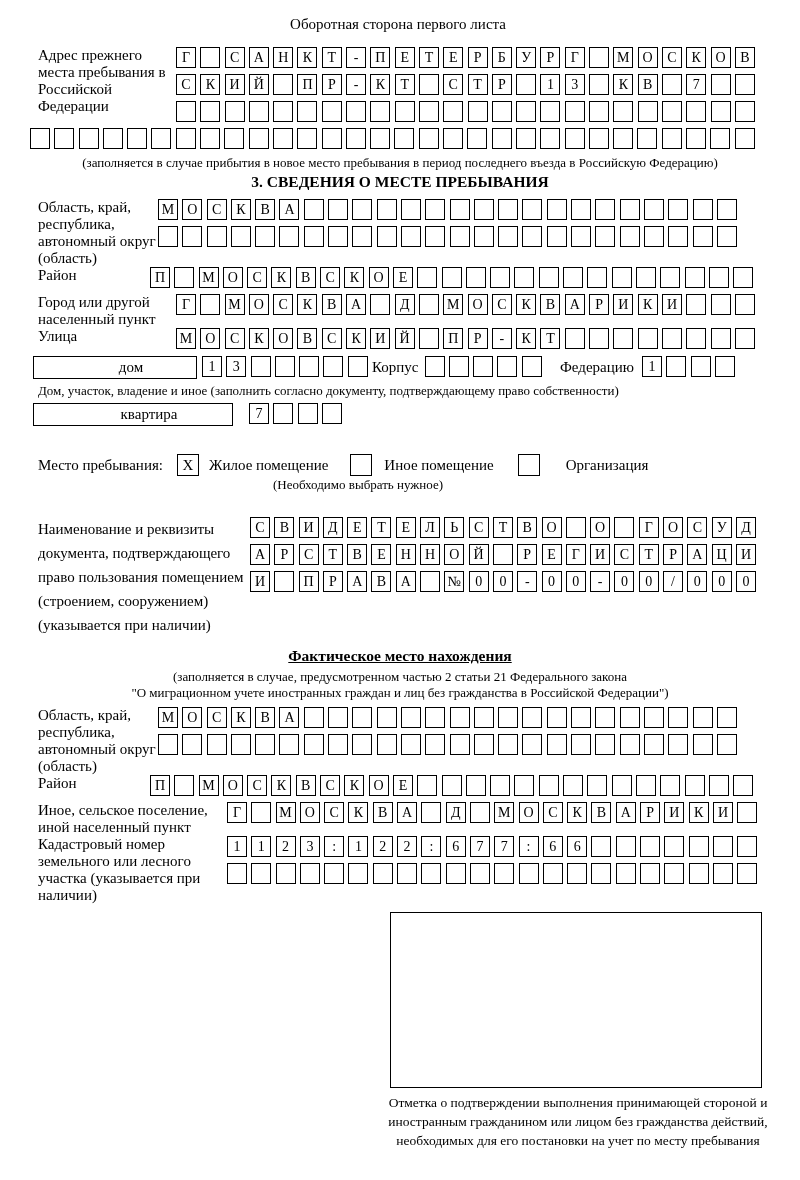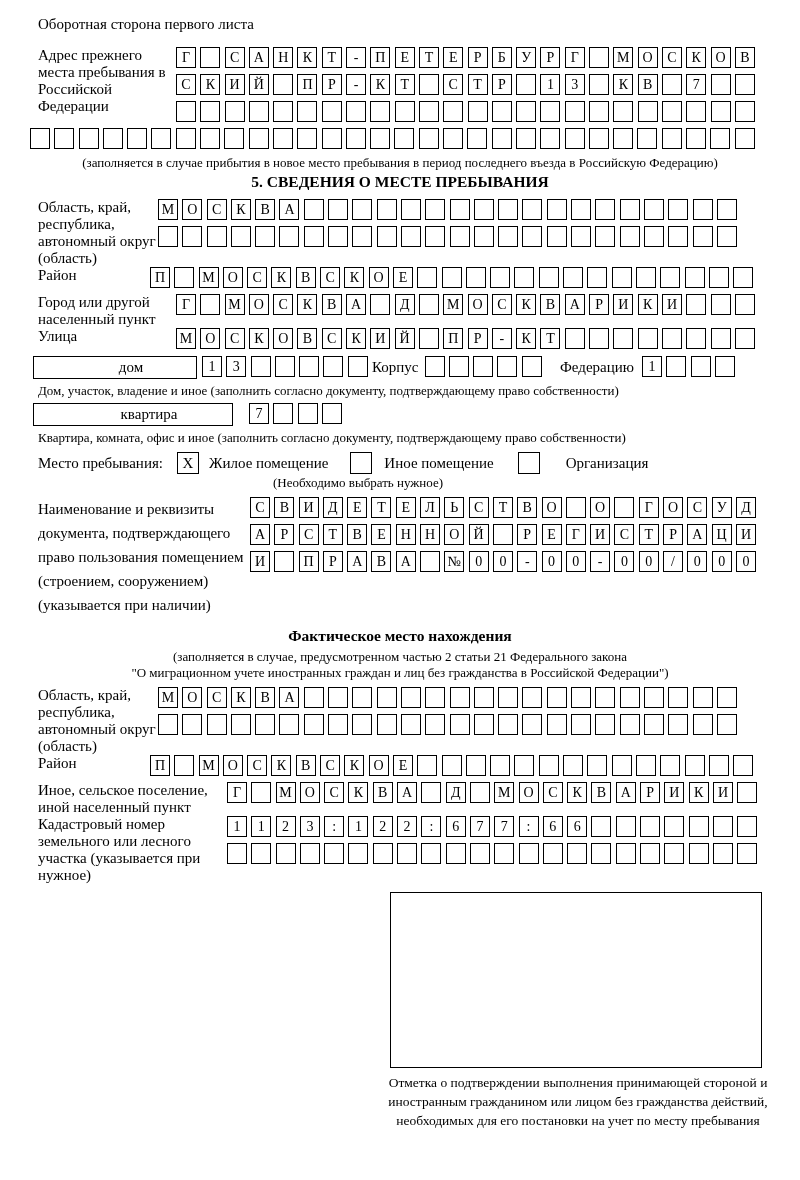--- a/index.html
+++ b/index.html
@@ -1,18 +1,18 @@
 <!DOCTYPE html>
 <html><head>
 <meta charset="utf-8">
 <style>
   html,body{margin:0;padding:0;background:#fff;color:#000;}
   body{width:800px;height:1180px;font-family:"Liberation Serif","DejaVu Serif",serif;overflow:hidden;}
   .page{position:relative;width:800px;height:1180px;box-sizing:border-box;padding:16px 38px 0 38px;}
-  .hdr-note{text-align:left;font-size:15px;padding-right:4px;margin-bottom:14px;}
+  .hdr-note{text-align:center;font-size:15px;padding-right:4px;margin-bottom:14px;}
   .form-row{display:flex;align-items:flex-start;}
   .lbl{font-size:15px;line-height:17px;flex:0 0 auto;}
   .lbl-a{width:138px;}
   .lbl-oblast{width:120px;}
   .lbl-rayon{width:112px;}
   .lbl-city1{width:138px;}
   .lbl-street{width:138px;}
   .lbl-doc{width:212px;line-height:24px;}
   .lbl-city2{width:189px;}
   .lbl-cad{width:189px;}
@@ -25,21 +25,21 @@
   .caption-center{text-align:center;}
   .sec-title{text-align:center;font-weight:bold;font-size:15.5px;margin:2px 0 8px 0;}
   .wide-box{box-sizing:border-box;border:1.5px solid #000;height:23px;display:flex;
             align-items:center;justify-content:center;font-size:15px;flex:0 0 auto;padding-left:32px;}
   .inline-lbl{font-size:15px;line-height:23px;flex:0 0 auto;}
   .chk{box-sizing:border-box;width:22px;height:22px;border:1.5px solid #000;display:flex;
        align-items:center;justify-content:center;font-size:15px;flex:0 0 auto;}
   .stamp-wrap{margin-left:352px;width:378px;}
   .stamp-box{box-sizing:border-box;border:1.6px solid #000;width:372px;height:176px;margin-bottom:5px;}
   .stamp-caption{font-size:13.5px;text-align:center;line-height:19px;width:392px;margin-left:-8px;}
-  .mt4{margin-top:4px;}.mt6{margin-top:6px;}.mt8{margin-top:8px;}
+  .mt4{margin-top:4px;}.mt6{margin-top:24px;}.mt8{margin-top:8px;}
 </style>
 </head>
 <body>
 
 <div class="page">
 
   <div class="hdr-note">Оборотная сторона первого листа</div>
 
   <div class="form-row">
     <div class="lbl lbl-a">Адрес прежнего места пребывания в Российской Федерации</div>
@@ -151,21 +151,21 @@
       <span class="cell"></span>
       <span class="cell"></span>
       <span class="cell"></span>
       <span class="cell"></span>
       <span class="cell"></span>
       <span class="cell"></span>
       <span class="cell"></span>
     </div>
   <div class="caption caption-center" style="margin-left:-8px;width:740px;">(заполняется в случае прибытия в новое место пребывания в период последнего въезда в Российскую Федерацию)</div>
 
-  <div class="sec-title">5. СВЕДЕНИЯ О МЕСТЕ ПРЕБЫВАНИЯ</div>
+  <div class="sec-title">3. СВЕДЕНИЯ О МЕСТЕ ПРЕБЫВАНИЯ</div>
 
   <div class="form-row">
     <div class="lbl lbl-oblast">Область, край, республика, автономный округ (область)</div>
     <div class="rows-stack">
       <div class="cells">
           <span class="cell">М</span>
           <span class="cell">О</span>
           <span class="cell">С</span>
           <span class="cell">К</span>
           <span class="cell">В</span>
@@ -340,21 +340,20 @@
 
   <div class="form-row mt4" style="margin-left:-5px;gap:8px;">
     <div class="wide-box" style="width:200px;">квартира</div>
     <div class="cells" style="margin-left:8px;">
         <span class="cell">7</span>
         <span class="cell"></span>
         <span class="cell"></span>
         <span class="cell"></span>
       </div>
   </div>
-  <div class="caption">Квартира, комната, офис и иное (заполнить согласно документу, подтверждающему право собственности)</div>
 
   <div class="form-row mt6">
     <span class="inline-lbl">Место пребывания:</span>
     <span class="chk" style="margin-left:14px;">X</span>
     <span class="inline-lbl" style="margin-left:10px;">Жилое помещение</span>
     <span class="chk" style="margin-left:22px;"></span>
     <span class="inline-lbl" style="margin-left:12px;">Иное помещение</span>
     <span class="chk" style="margin-left:24px;"></span>
     <span class="inline-lbl" style="margin-left:26px;">Организация</span>
   </div>
@@ -428,21 +427,21 @@
           <span class="cell">0</span>
           <span class="cell">0</span>
           <span class="cell">/</span>
           <span class="cell">0</span>
           <span class="cell">0</span>
           <span class="cell">0</span>
         </div>
     </div>
   </div>
 
-  <div class="sec-title" style="margin-top:10px;margin-bottom:4px;">Фактическое место нахождения</div>
+  <div class="sec-title" style="margin-top:10px;margin-bottom:4px;text-decoration:underline;">Фактическое место нахождения</div>
   <div class="caption caption-center" style="width:724px;">(заполняется в случае, предусмотренном частью 2 статьи 21 Федерального закона</div>
   <div class="caption caption-center" style="width:724px;margin-bottom:6px;">"О миграционном учете иностранных граждан и лиц без гражданства в Российской Федерации")</div>
 
   <div class="form-row">
     <div class="lbl lbl-oblast">Область, край, республика, автономный округ (область)</div>
     <div class="rows-stack">
       <div class="cells">
           <span class="cell">М</span>
           <span class="cell">О</span>
           <span class="cell">С</span>
@@ -550,21 +549,21 @@
         <span class="cell">А</span>
         <span class="cell">Р</span>
         <span class="cell">И</span>
         <span class="cell">К</span>
         <span class="cell">И</span>
         <span class="cell"></span>
       </div>
   </div>
 
   <div class="form-row">
-    <div class="lbl lbl-cad">Кадастровый номер земельного или лесного участка (указывается при нужное)</div>
+    <div class="lbl lbl-cad">Кадастровый номер земельного или лесного участка (указывается при наличии)</div>
     <div class="rows-stack">
       <div class="cells">
           <span class="cell">1</span>
           <span class="cell">1</span>
           <span class="cell">2</span>
           <span class="cell">3</span>
           <span class="cell">:</span>
           <span class="cell">1</span>
           <span class="cell">2</span>
           <span class="cell">2</span>

